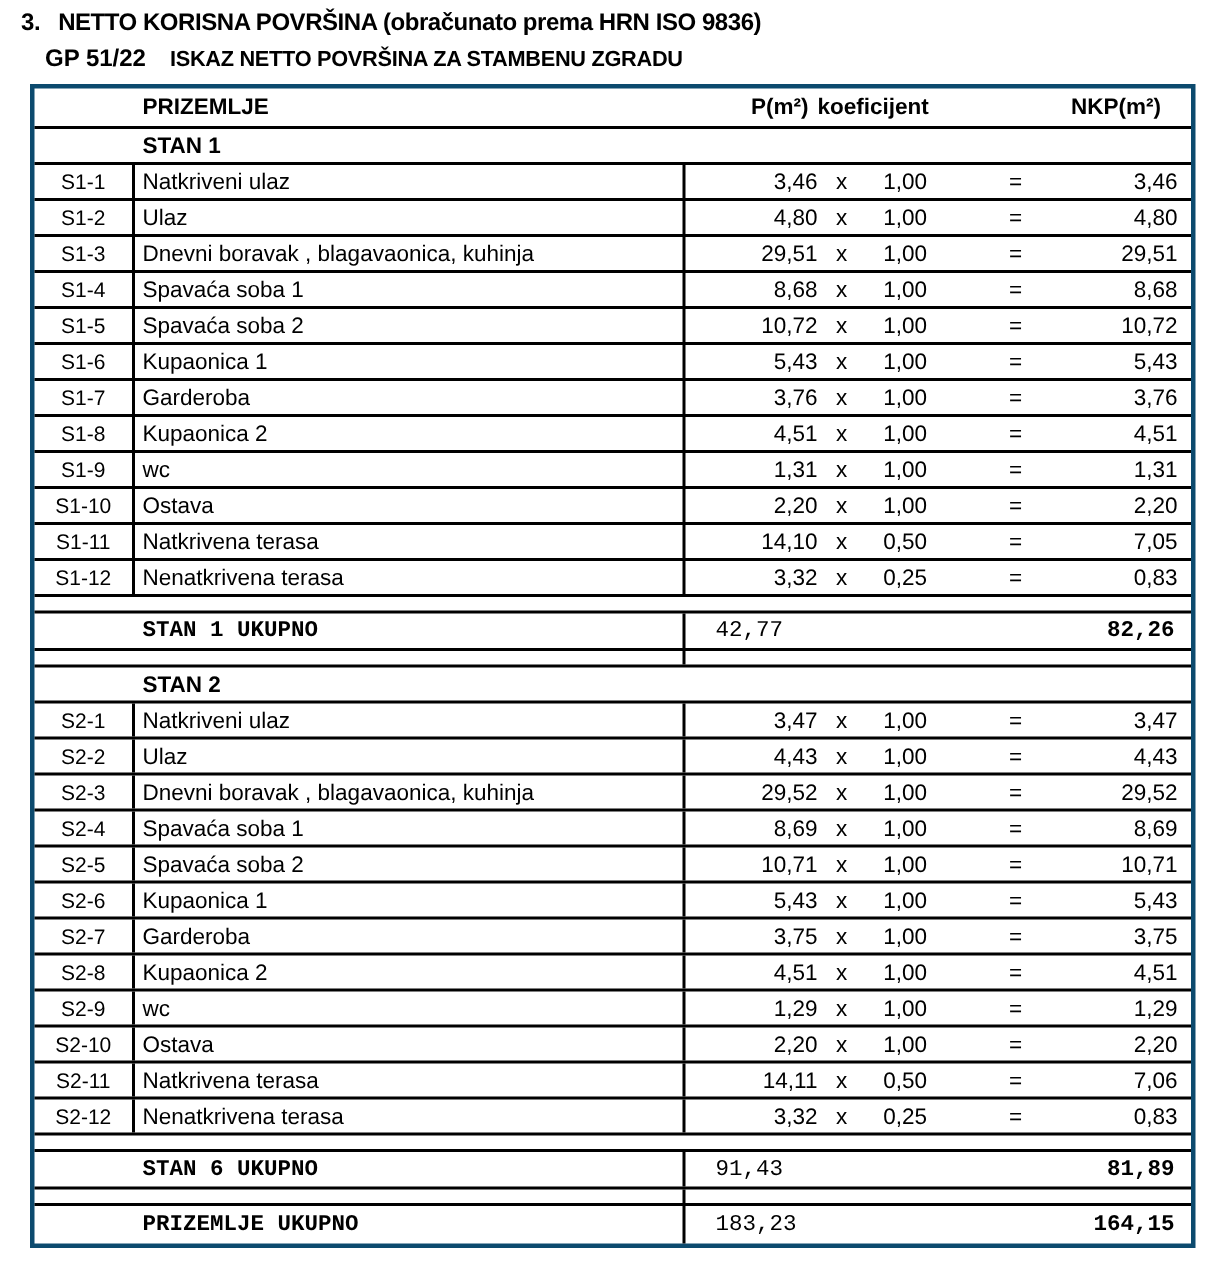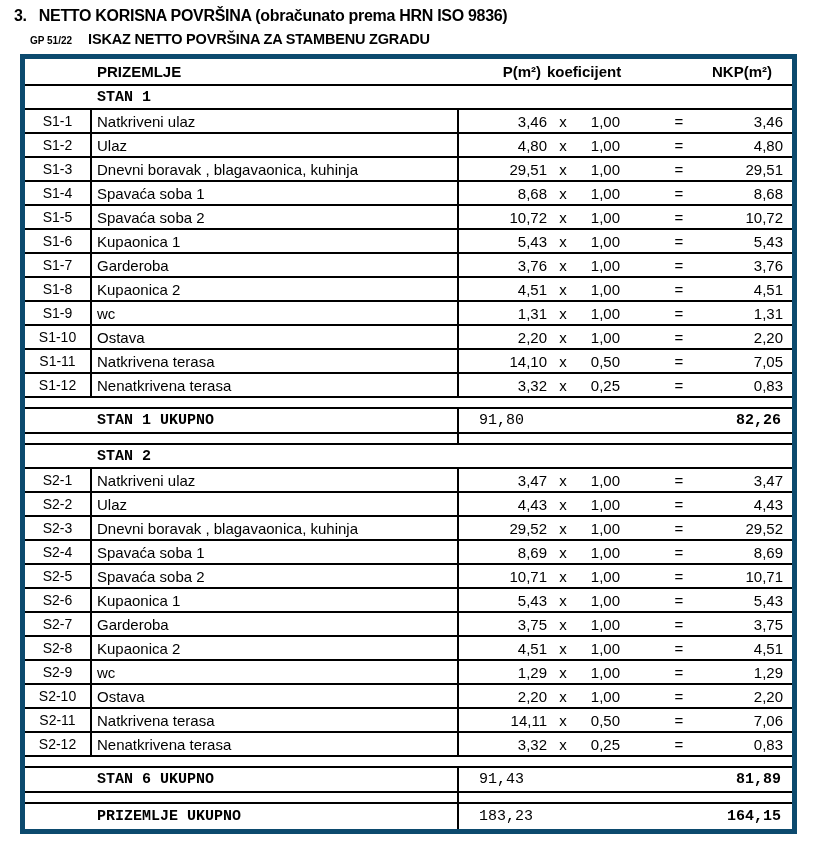--- a/index.html
+++ b/index.html
@@ -25,42 +25,42 @@
     letter-spacing: -0.3px;
   }
   .doc-title .t-main { margin-left: 12px; }
   .doc-subtitle {
     margin-left: 30px;
     margin-top: 6px;
     display: flex;
     align-items: baseline;
     font-weight: 700;
   }
-  .doc-subtitle .s-code { font-size: 10px; }
+  .doc-subtitle .s-code { font-size: 16px; }
   .doc-subtitle .s-main { font-size: 14.5px; margin-left: 16px; letter-spacing: -0.2px; }
 
   
   .area-table {
     box-sizing: border-box;
     margin: 7px 0 0 20px;
     width: 777px;
-    border: 5px solid #0c4a6e;
+    border: 3px solid #0c4a6e;
     background: #fff;
   }
   .area-table * { box-sizing: border-box; }
 
   .row {
     display: flex;
     align-items: center;
     border-bottom: 2px solid #000;
     font-size: 15px;
     line-height: 1;
   }
   .header-row  { height: 27px; }
-  .section-row { height: 24px; font-family: Liberation Mono, monospace; }
+  .section-row { height: 24px; }
   .data-row    { height: 24px; }
   .total-row   { height: 25px; font-family: Liberation Mono, monospace; }
   .spacer-row  { height: 11px; }
   .grand       { border-bottom: none; }
 
   .cell { white-space: nowrap; }
 
   
   .h-floor { width: 434px; padding-left: 72px; }
   .h-p     { width: 88px;  text-align: right; padding-right: 6px; }
@@ -246,21 +246,21 @@
                 <div class="cell koef">0,25</div>
                 <div class="cell eq">=</div>
                 <div class="cell nkp">0,83</div>
               </div>
           </div>
 
           <div class="row spacer-row plain"></div>
 
           <div class="row total-row">
             <div class="cell t-label bold">STAN 1 UKUPNO</div>
-            <div class="cell t-p">91,80</div>
+            <div class="cell t-p">42,77</div>
             <div class="cell t-nkp bold">82,26</div>
           </div>
 
           <div class="row spacer-row divided">
             <div class="spacer-left"></div>
           </div>
 
         </div>
         <div class="section">
 

